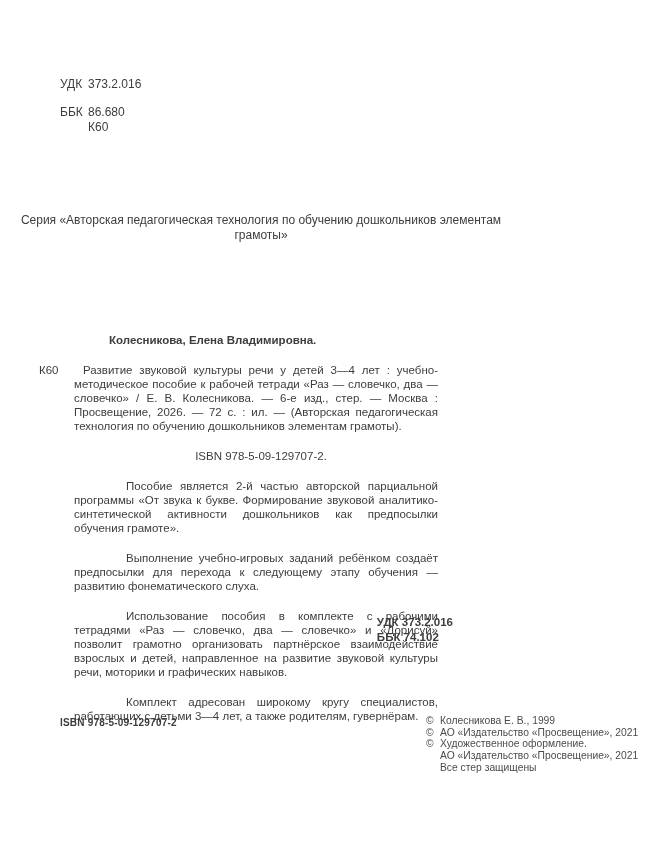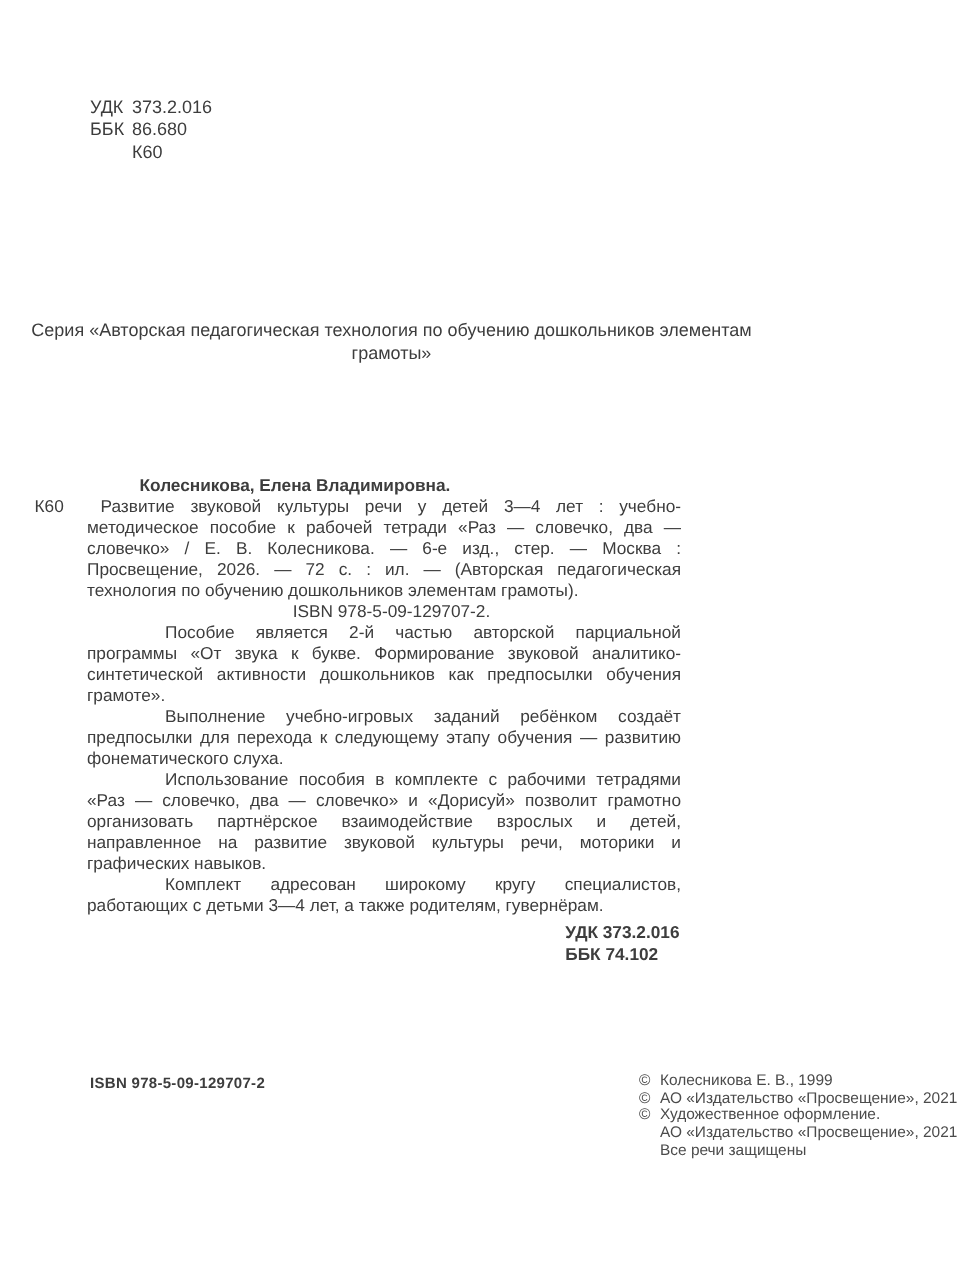--- a/index.html
+++ b/index.html
@@ -6,28 +6,28 @@
   .page{
     position:relative;
     width:650px;height:856px;
     background:#ffffff;
     font-family:"Liberation Sans",sans-serif;
     color:#3d3d3d;
     overflow:hidden;
   }
   
   .top-codes{position:absolute;left:60px;top:64px;font-size:12px;line-height:15px;}
-  .code-row{display:flex;}
+  .code-row{display:flex;margin-top:13px;}
   .code-label{width:28px;}
   .code-k60{padding-left:28px;}
   
   .series{position:absolute;left:0;top:213px;width:522px;text-align:center;font-size:12px;line-height:15px;}
   
   .text-col{position:absolute;left:58px;top:317px;width:396px;font-size:11.5px;line-height:14px;text-align:justify;}
-  .text-col p{margin:0;}
+  .text-col p{margin:16px;}
   .author{font-weight:bold;text-indent:35px;text-align:left;}
   .card-desc{margin-left:35px;position:relative;text-indent:9px;}
   .card-code{position:absolute;left:-35px;top:0;text-indent:0;}
   .card-isbn{margin-left:35px;text-indent:10px;text-align:center;}
   .annot{text-indent:52px;}
   
   .bottom-codes{position:absolute;right:197px;top:615px;font-weight:bold;font-size:11.5px;line-height:15px;text-align:left;width:max-content;}
   
   .footer-isbn{position:absolute;left:60px;top:717px;font-weight:bold;font-size:10px;letter-spacing:.2px;}
   .copyright{position:absolute;left:426px;top:715px;font-size:10.3px;line-height:11.7px;color:#4b4b4b;}
@@ -82,17 +82,17 @@
     <div class="c-row">
       <span class="c-mark">©</span>
       <span>Художественное оформление.</span>
     </div>
     <div class="c-row">
       <span class="c-mark"></span>
       <span>АО «Издательство «Просвещение», 2021</span>
     </div>
     <div class="c-row">
       <span class="c-mark"></span>
-      <span>Все речи защищены</span>
+      <span>Все стер защищены</span>
     </div>
   </div>
 
 </div>
 
 </body></html>

